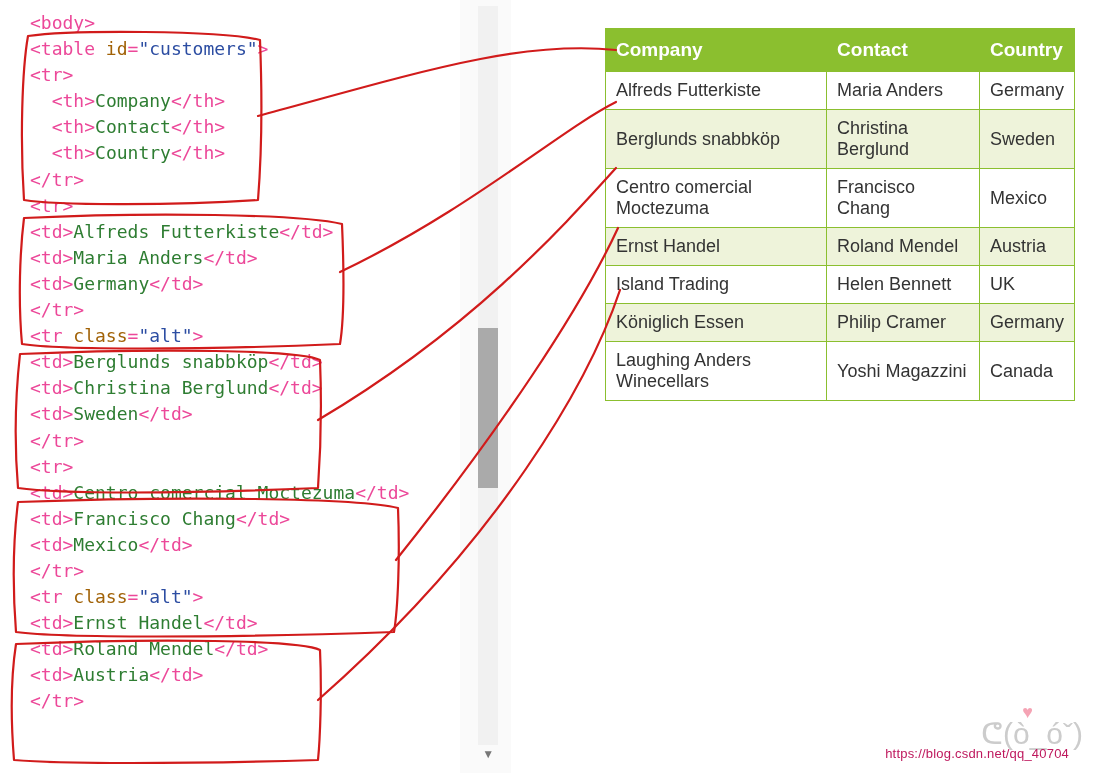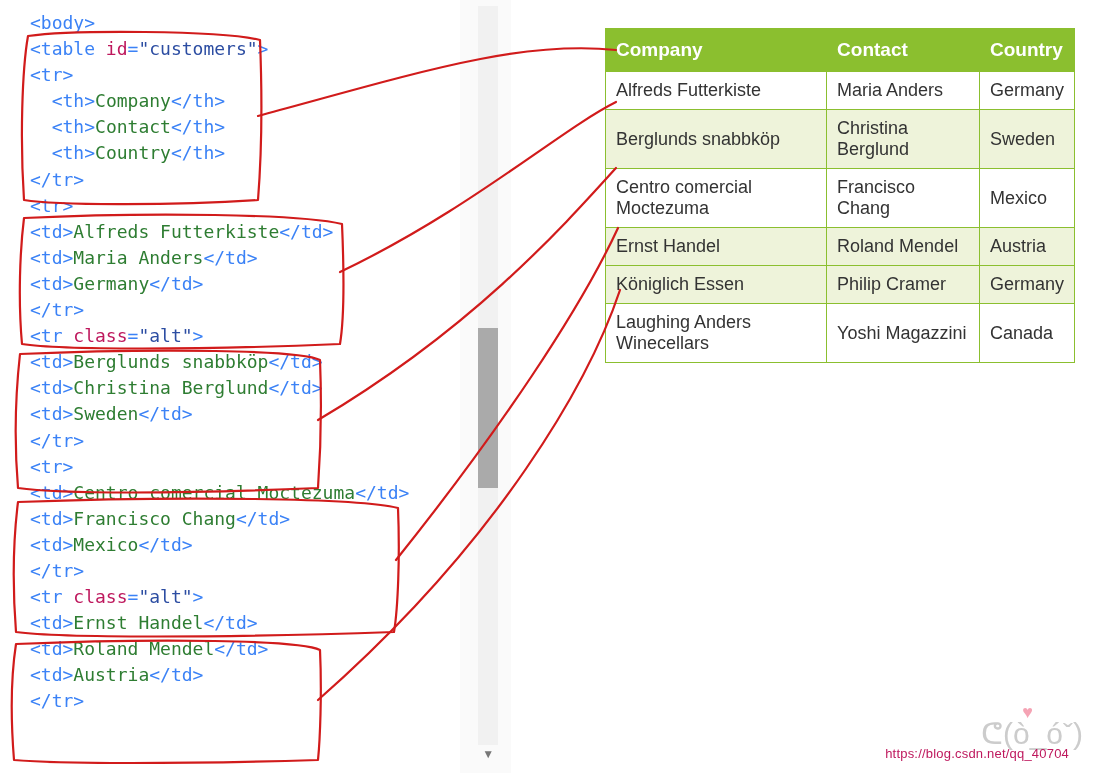--- a/index.html
+++ b/index.html
@@ -25,22 +25,22 @@
     height: 100%;
     padding: 10px 0 10px 30px;
     font-family: Consolas, Menlo, monospace;
     font-size: 18px;
     line-height: 1.45;
     color: #333;
     background: #fff;
     white-space: pre;
     position: relative;
   }
-  .tok-tag  { color: #3b82f6; }         
-  .tok-attr { color: #be185d; }         
+  .tok-tag  { color: #ec4899; }         
+  .tok-attr { color: #a16207; }         
   .tok-str  { color: #2c4da2; }         
   .tok-txt  { color: #2e7d32; }
   
   .scroll-gutter {
     width: 52px;
     height: 100%;
     position: relative;
     background: #fafafa;
   }
   .scroll-track {
@@ -204,20 +204,25 @@
           <tr>
             <td>Centro comercial Moctezuma</td>
             <td>Francisco Chang</td>
             <td>Mexico</td>
           </tr>
           <tr class="alt">
             <td>Ernst Handel</td>
             <td>Roland Mendel</td>
             <td>Austria</td>
           </tr>
+          <tr>
+            <td>Island Trading</td>
+            <td>Helen Bennett</td>
+            <td>UK</td>
+          </tr>
           <tr class="alt">
             <td>Königlich Essen</td>
             <td>Philip Cramer</td>
             <td>Germany</td>
           </tr>
           <tr>
             <td>Laughing Anders Winecellars</td>
             <td>Yoshi Magazzini</td>
             <td>Canada</td>
           </tr>

